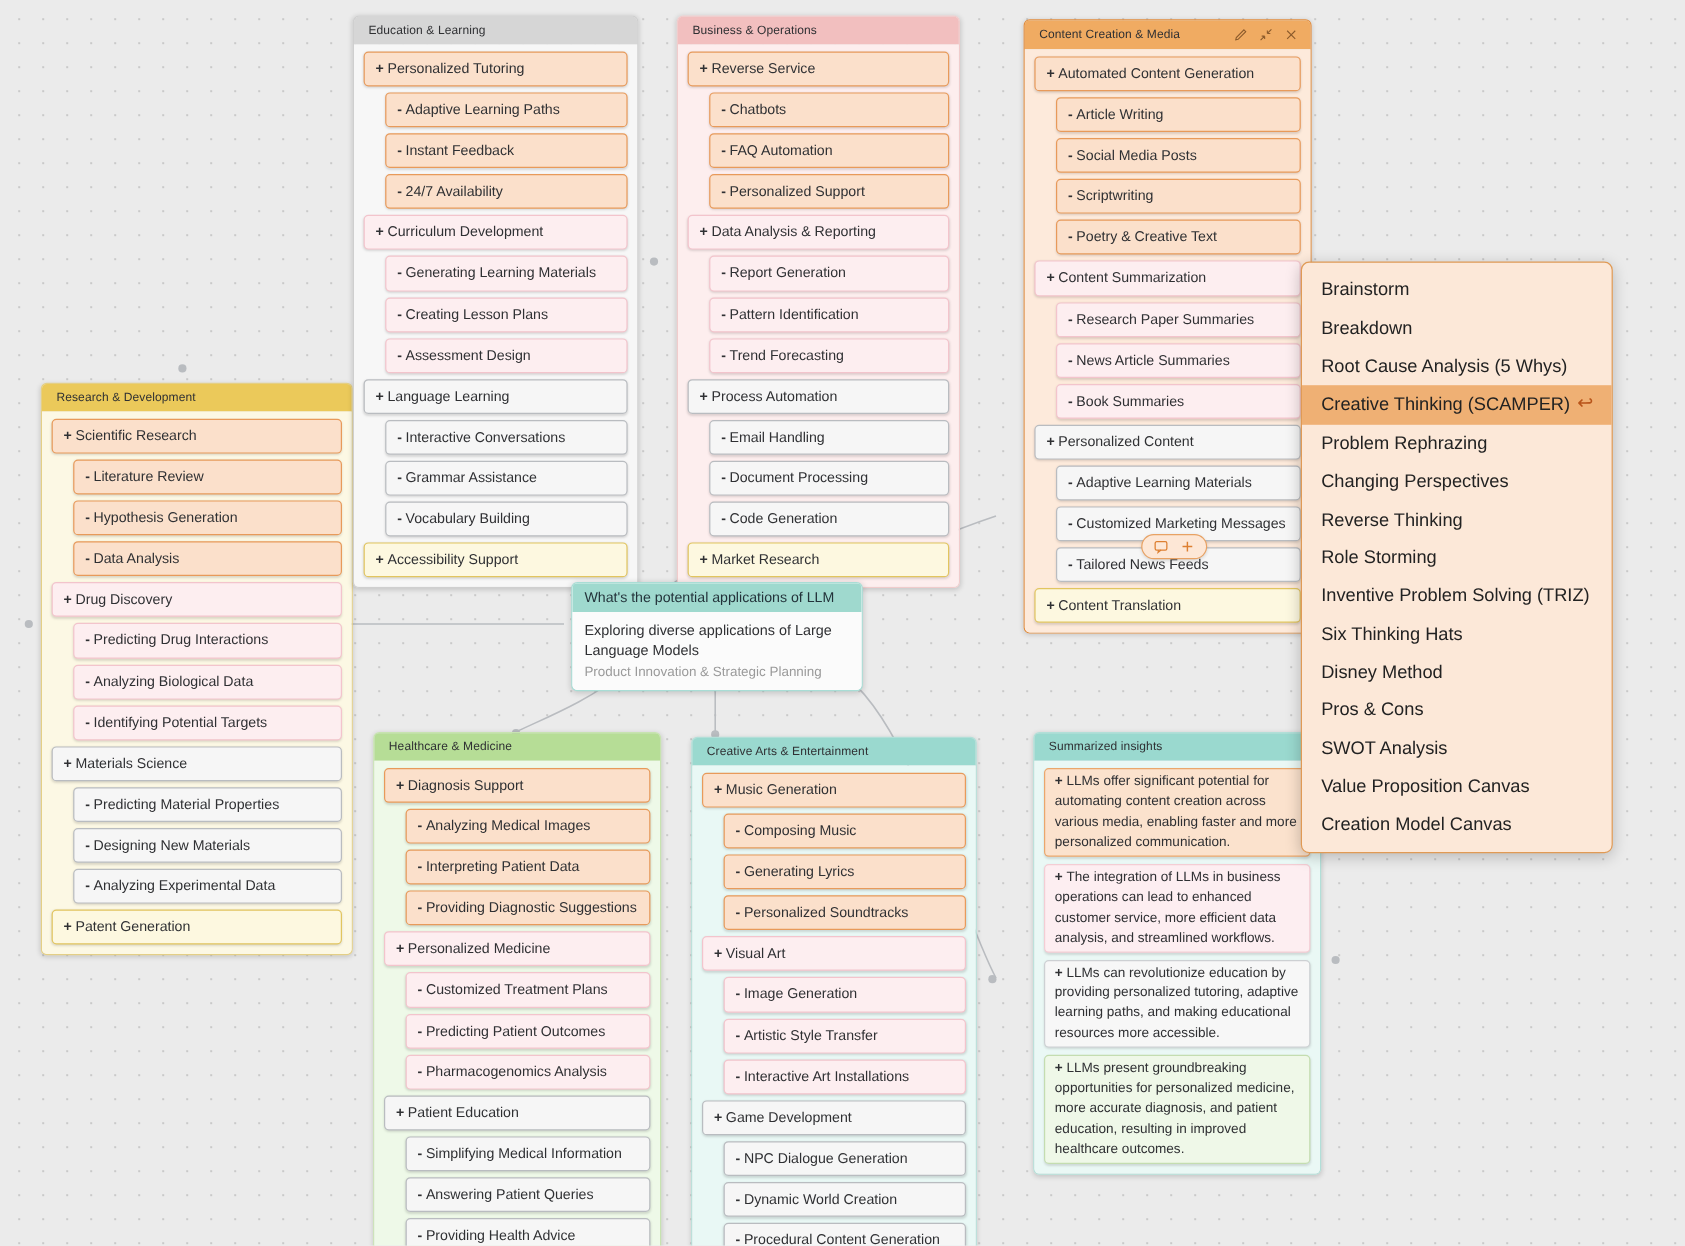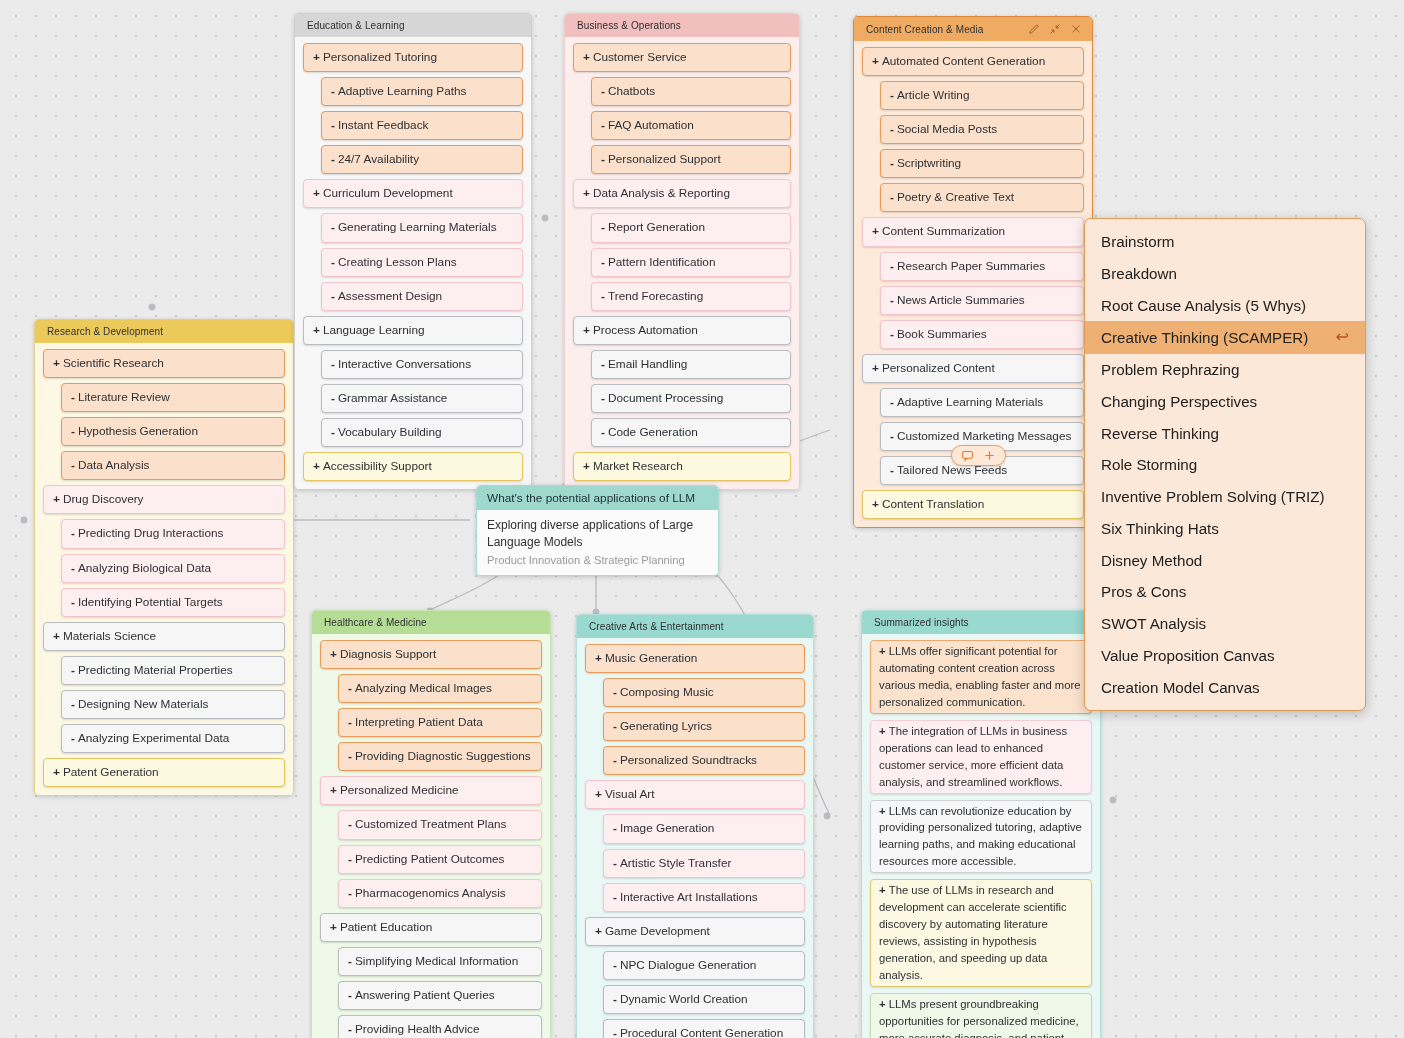--- a/index.html
+++ b/index.html
@@ -134,21 +134,21 @@
   #pill svg { display:block; }
 
   
   #ctxmenu {
     position:absolute;
     background:#fce8d8;
     border:1.6px solid #e09a55;
     border-radius:7px;
     box-shadow:0 3px 12px rgba(0,0,0,.22);
     padding:7px 0;
-    width:282px;
+    width:260px;
     z-index:50;
   }
   .mi {
     font-size:15.2px; color:#222;
     padding:6px 16px;
     display:flex; align-items:center; justify-content:space-between;
     line-height:1.3;
     white-space:nowrap;
   }
   .mi.sel { background:#efb074; }
@@ -225,21 +225,21 @@
         <div class="node c-gray child"><span class="sign">-</span><span>Vocabulary Building</span></div>
         <div class="node c-yellow last"><span class="sign">+</span><span>Accessibility Support</span></div>
       </div>
   </div>
 
   <div class="panel t-biz" style="left:564px; top:13px; width:236px;">
     <div class="panel-head">
       <span>Business &amp; Operations</span>
     </div>
     <div class="panel-body">
-        <div class="node c-orange"><span class="sign">+</span><span>Customer Service</span></div>
+        <div class="node c-orange"><span class="sign">+</span><span>Reverse Service</span></div>
         <div class="node c-orange child"><span class="sign">-</span><span>Chatbots</span></div>
         <div class="node c-orange child"><span class="sign">-</span><span>FAQ Automation</span></div>
         <div class="node c-orange child"><span class="sign">-</span><span>Personalized Support</span></div>
         <div class="node c-pink"><span class="sign">+</span><span>Data Analysis &amp; Reporting</span></div>
         <div class="node c-pink child"><span class="sign">-</span><span>Report Generation</span></div>
         <div class="node c-pink child"><span class="sign">-</span><span>Pattern Identification</span></div>
         <div class="node c-pink child"><span class="sign">-</span><span>Trend Forecasting</span></div>
         <div class="node c-gray"><span class="sign">+</span><span>Process Automation</span></div>
         <div class="node c-gray child"><span class="sign">-</span><span>Email Handling</span></div>
         <div class="node c-gray child"><span class="sign">-</span><span>Document Processing</span></div>
@@ -351,21 +351,20 @@
   </div>
 
   <div class="panel t-sum" style="left:861px; top:610px; width:240px;">
     <div class="panel-head">
       <span>Summarized insights</span>
     </div>
     <div class="panel-body" id="insights-body">
         <div class="insight i-orange"><span class="sign">+ </span><span>LLMs offer significant potential for automating content creation across various media, enabling faster and more personalized communication.</span></div>
         <div class="insight i-pink"><span class="sign">+ </span><span>The integration of LLMs in business operations can lead to enhanced customer service, more efficient data analysis, and streamlined workflows.</span></div>
         <div class="insight i-gray"><span class="sign">+ </span><span>LLMs can revolutionize education by providing personalized tutoring, adaptive learning paths, and making educational resources more accessible.</span></div>
-        <div class="insight i-yellow"><span class="sign">+ </span><span>The use of LLMs in research and development can accelerate scientific discovery by automating literature reviews, assisting in hypothesis generation, and speeding up data analysis.</span></div>
         <div class="insight i-green" style="margin-bottom: 0px;"><span class="sign">+ </span><span>LLMs present groundbreaking opportunities for personalized medicine, more accurate diagnosis, and patient education, resulting in improved healthcare outcomes.</span></div>
       </div>
   </div>
 
   <div id="ctxmenu" style="left:1084px; top:218px;">
       <div class="mi">
         <span>Brainstorm</span>
       </div>
       <div class="mi">
         <span>Breakdown</span>

